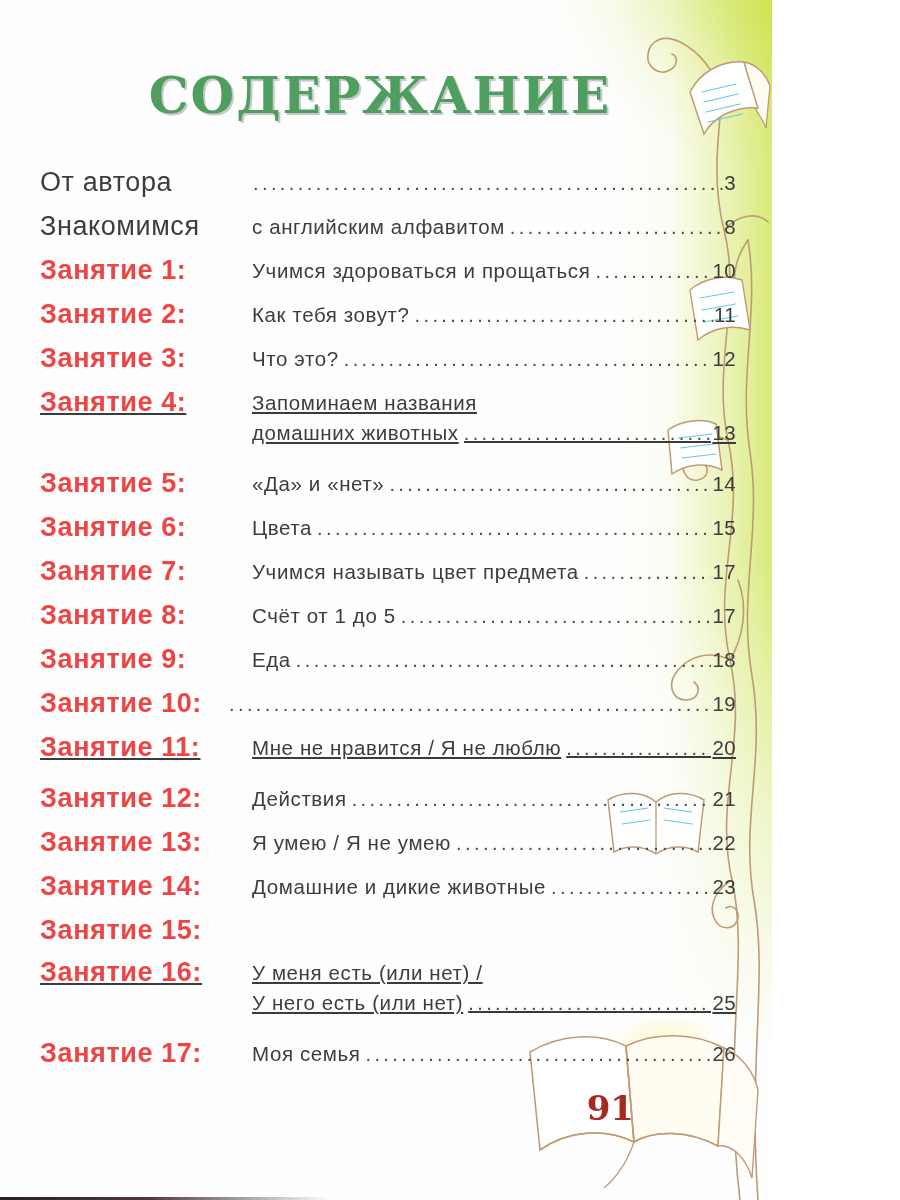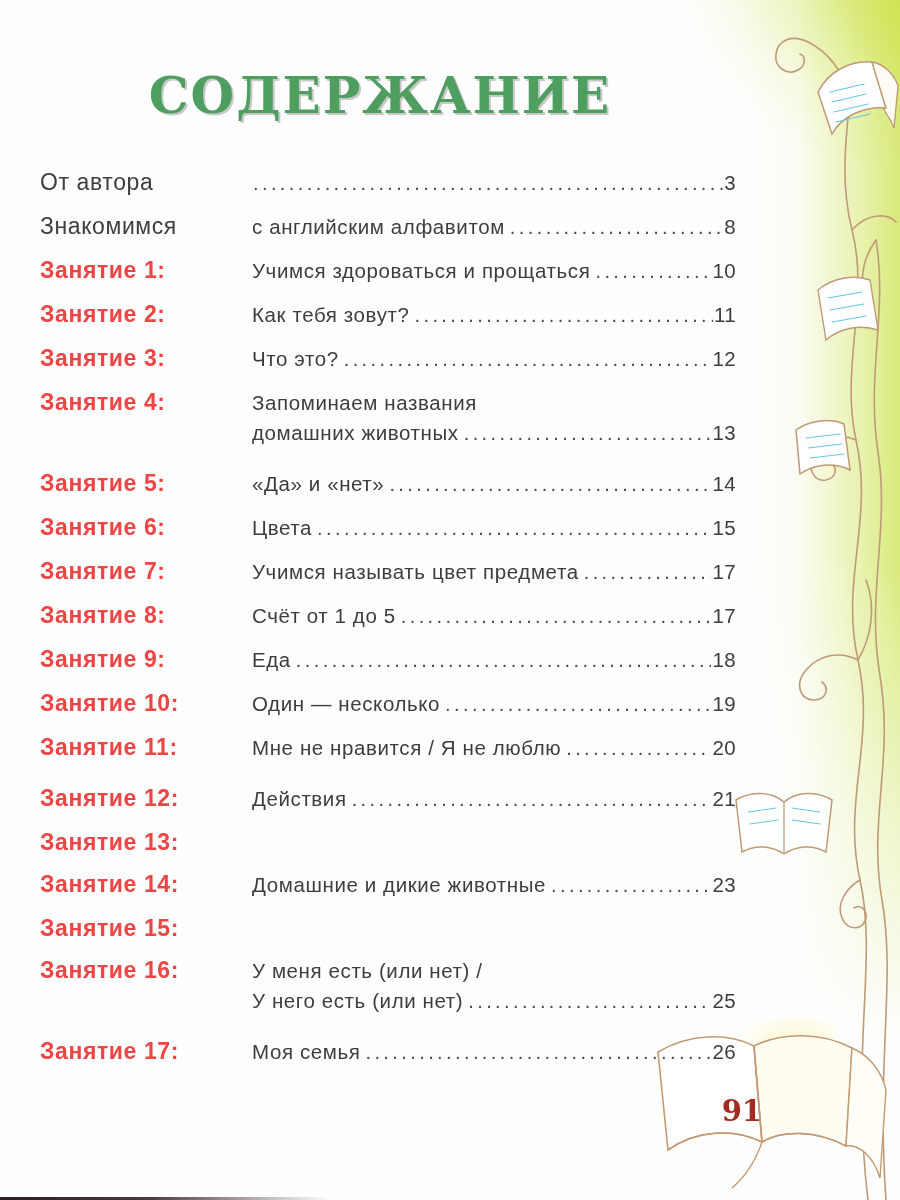--- a/index.html
+++ b/index.html
@@ -6,21 +6,21 @@
     margin: 0;
     padding: 0;
     background: #ffffff;
   }
   body {
     font-family: "Liberation Sans", sans-serif;
   }
 
   #page {
     position: relative;
-    width: 900px;
+    width: 772px;
     height: 1200px;
     overflow: hidden;
     background: #fefefe;
   }
 
   
   .bg-layer {
     position: absolute;
     inset: 0;
     pointer-events: none;
@@ -101,24 +101,25 @@
     width: 696px;
   }
   .toc-row {
     display: flex;
     align-items: flex-start;
     margin-bottom: 14px;
     color: #3b3b3b;
   }
   .toc-row.gap-after {
     margin-bottom: 21px;
+    text-decoration: underline;
   }
   .row-label {
     flex: 0 0 184px;
-    font-size: 23px;
+    font-size: 27px;
     line-height: 28px;
     letter-spacing: 0.6px;
     white-space: nowrap;
     color: #3d3d3d;
   }
   .row-label.bold {
     font-weight: 700;
     color: #ef4444;
   }
   .row-body {
@@ -165,21 +166,21 @@
     white-space: nowrap;
   }
 
   
   .folio {
     position: absolute;
     right: 138px;
     bottom: 72px;
     font-family: "DejaVu Serif", serif;
     font-weight: 700;
-    font-size: 29px;
+    font-size: 34px;
     color: #a52a22;
     letter-spacing: 0;
   }
 </style>
 </head>
 <body>
 
 <div id="page">
 
   <div class="bg-layer">
@@ -376,21 +377,20 @@
             <span class="line-text">Еда</span>
             <span class="leader"></span>
             <span class="page-num">18</span>
           </div>
         </div>
       </div>
       <div class="toc-row">
         <div class="row-label bold">Занятие 10:</div>
         <div class="row-body">
           <div class="body-line">
-            <span class="line-text">Один — несколько</span>
             <span class="leader"></span>
             <span class="page-num">19</span>
           </div>
         </div>
       </div>
       <div class="toc-row gap-after">
         <div class="row-label bold">Занятие 11:</div>
         <div class="row-body">
           <div class="body-line">
             <span class="line-text">Мне не нравится / Я не люблю</span>
@@ -404,20 +404,27 @@
         <div class="row-body">
           <div class="body-line">
             <span class="line-text">Действия</span>
             <span class="leader"></span>
             <span class="page-num">21</span>
           </div>
         </div>
       </div>
       <div class="toc-row">
         <div class="row-label bold">Занятие 13:</div>
+        <div class="row-body">
+          <div class="body-line">
+            <span class="line-text">Я умею / Я не умею</span>
+            <span class="leader"></span>
+            <span class="page-num">22</span>
+          </div>
+        </div>
       </div>
       <div class="toc-row">
         <div class="row-label bold">Занятие 14:</div>
         <div class="row-body">
           <div class="body-line">
             <span class="line-text">Домашние и дикие животные</span>
             <span class="leader"></span>
             <span class="page-num">23</span>
           </div>
         </div>

